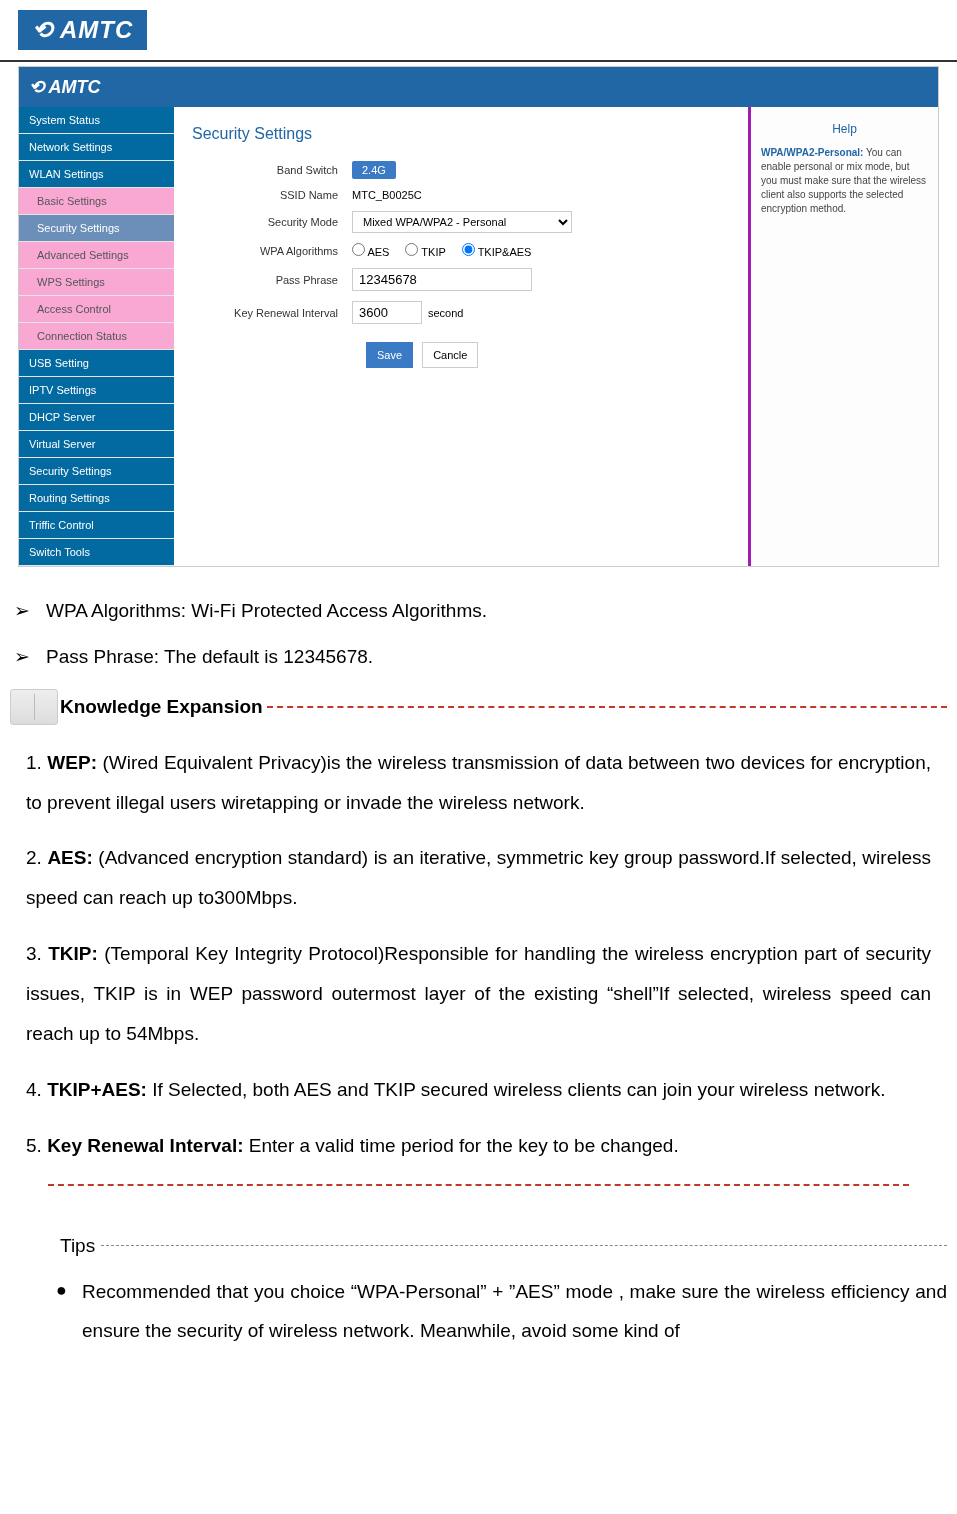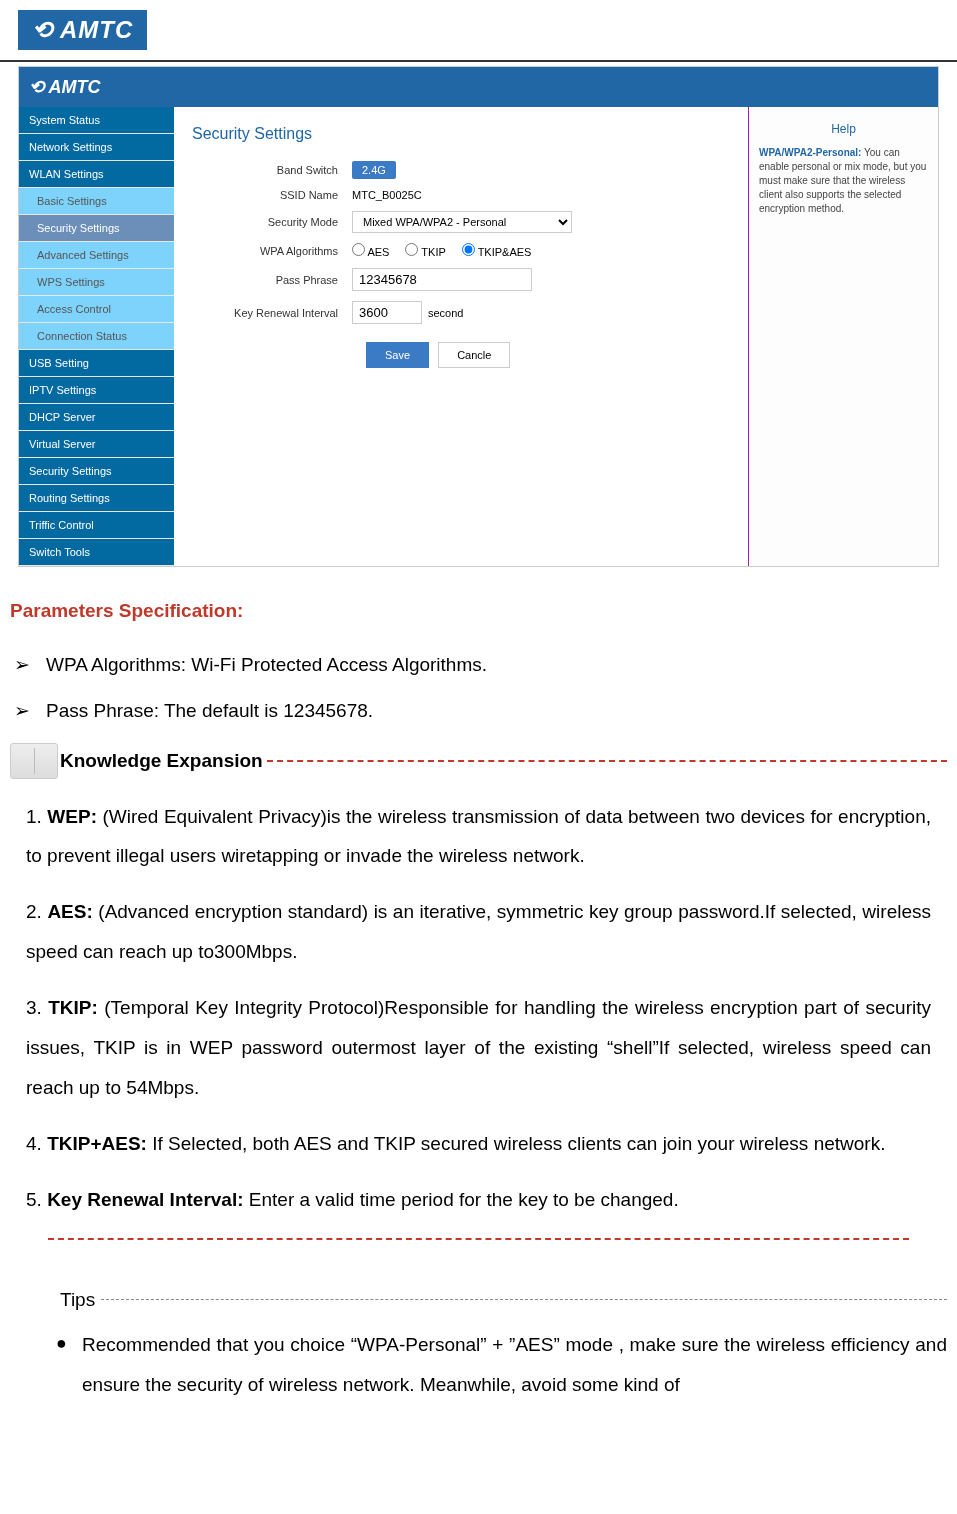--- a/index.html
+++ b/index.html
@@ -10,35 +10,35 @@
 
   
   .router-ui { border: 1px solid #ccc; margin: 4px 18px 0 18px; display: flex; flex-direction: column; font-size: 11px; }
   .router-topbar { background: #2166a5; height: 40px; display: flex; align-items: center; padding-left: 10px; }
   .router-topbar-logo { color: #fff; font-weight: bold; font-style: italic; font-size: 18px; }
   .router-topbar-logo::before { content: "⟲ "; }
   .router-body { display: flex; background: #fdfdfd; }
   .sidebar { width: 155px; background: #f3f3f3; display: flex; flex-direction: column; }
   .sidebar-item { padding: 7px 10px; border-bottom: 1px solid #e6e6e6; color: #6b7b8e; cursor: pointer; }
   .sidebar-item.header { background: #0369a1; color: #fff; }
-  .sidebar-item.sub { padding-left: 18px; background: #7dd3fc; color: #555; }
+  .sidebar-item.sub { padding-left: 18px; background: #f9a8d4; color: #555; }
   .sidebar-item.sub.active { background: #6b8fb8; color: #fff; }
   .main-panel { flex: 1; padding: 18px 18px 40px 18px; background: #fff; }
   .main-title { color: #2166a5; font-size: 16px; margin-bottom: 18px; }
   .form-row { display: flex; align-items: center; margin-bottom: 10px; }
   .form-label { width: 160px; text-align: right; padding-right: 14px; color: #333; font-size: 11px; }
   .form-value { flex: 1; display: flex; align-items: center; gap: 6px; }
   .badge-24g { background: #3b7ac4; color: #fff; padding: 3px 10px; border-radius: 2px; display: inline-block; }
   .text-input { border: 1px solid #ccc; padding: 3px 6px; width: 180px; font-size: 13px; }
   .select-input { border: 1px solid #ccc; padding: 3px 6px; width: 220px; font-size: 11px; background: #fff; }
   .radio-group label { margin-right: 10px; font-size: 11px; }
   .button-row { margin-left: 174px; margin-top: 18px; }
-  .btn { padding: 6px 18px; border: 1px solid #ccc; background: #fff; cursor: pointer; font-size: 11px; margin-right: 6px; }
+  .btn { padding: 6px 10px; border: 1px solid #ccc; background: #fff; cursor: pointer; font-size: 11px; margin-right: 6px; }
   .btn.primary { background: #3b7ac4; color: #fff; border-color: #3b7ac4; }
-  .help-panel { width: 190px; padding: 14px 10px; font-size: 10px; color: #444; line-height: 1.4; border-left: 1px solid #a21caf; }
+  .help-panel { width: 190px; padding: 14px 10px; font-size: 10px; color: #444; line-height: 1.4; border-left: 3px solid #a21caf; }
   .help-title { color: #2166a5; text-align: center; margin-bottom: 8px; font-size: 12px; }
   .help-strong { font-weight: bold; color: #2166a5; }
 
   
   .doc { padding: 24px 10px 10px 10px; font-size: 19px; color: #000; line-height: 2.1; }
   .params-title { color: #c0392b; font-weight: bold; margin-bottom: 14px; font-size: 19px; }
   .bullet-line { display: flex; margin: 0 0 6px 4px; }
   .bullet-arrow { width: 32px; flex-shrink: 0; }
   .bullet-text b { font-weight: normal; }
   .knowledge-row { display: flex; align-items: center; margin-top: 10px; }
@@ -152,21 +152,20 @@
       <div class="help-title">Help</div>
       <div>
         <span class="help-strong">WPA/WPA2-Personal:</span><span> You can enable personal or mix mode, but you must make sure that the wireless client also supports the selected encryption method.</span>
       </div>
     </div>
   </div>
 </div>
 
 
 <div class="doc">
-  <div class="params-title">Parameters Specification:</div>
 
   <div id="bullets">
       <div class="bullet-line">
         <span class="bullet-arrow">➢</span>
         <span class="bullet-text"><b>WPA Algorithms:</b> Wi-Fi Protected Access Algorithms.</span>
       </div>
       <div class="bullet-line">
         <span class="bullet-arrow">➢</span>
         <span class="bullet-text"><b>Pass Phrase:</b> The default is 12345678.</span>
       </div>

